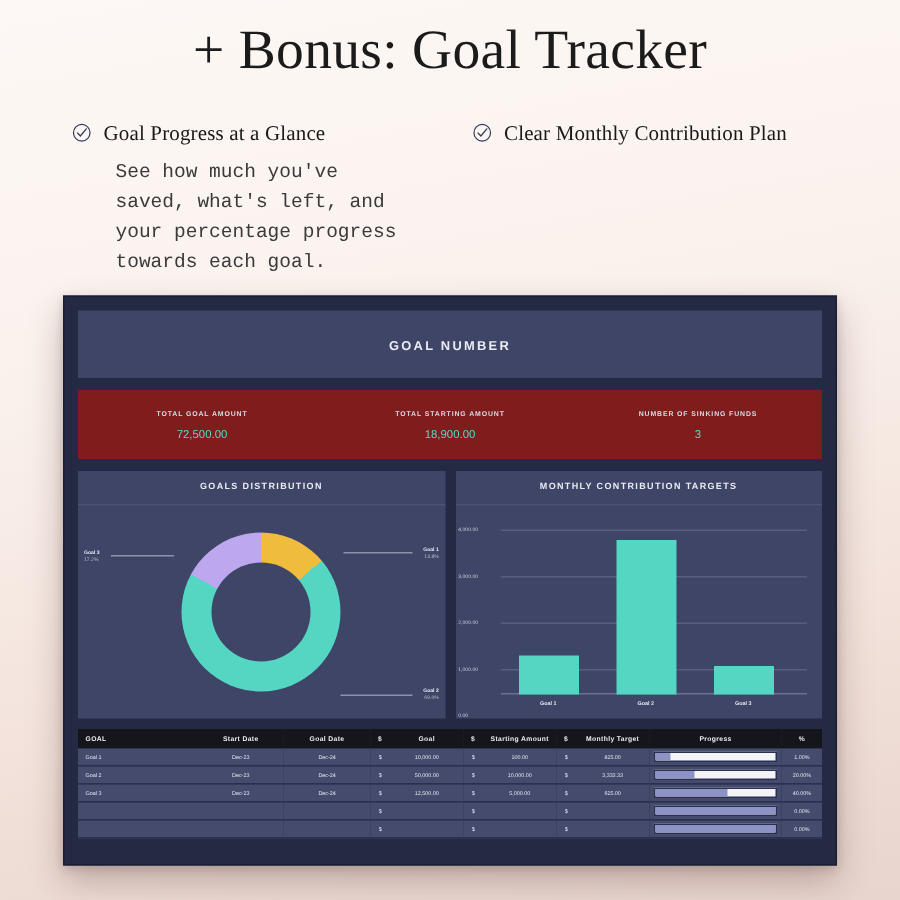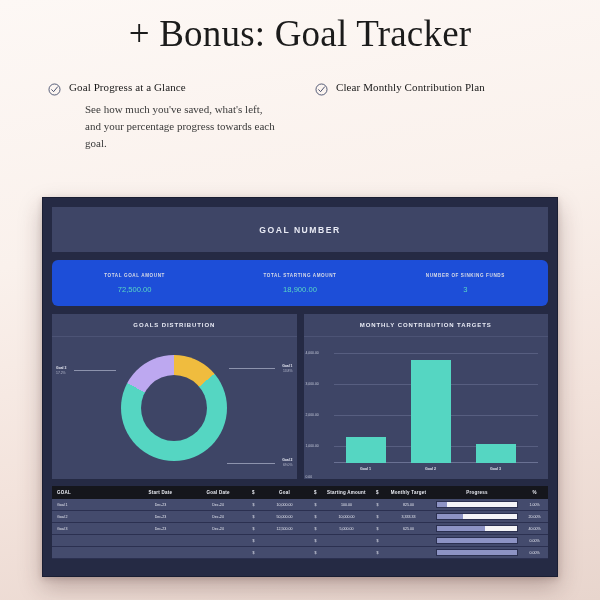--- a/index.html
+++ b/index.html
@@ -25,32 +25,32 @@
     display:flex;
     margin-top:26px;
     padding:0 48px 0 48px;
     gap:30px;
   }
   .feature{ flex:1 1 0; display:flex; gap:8px; align-items:flex-start; }
   .check-icon{ flex:0 0 auto; margin-top:1px; }
   .feature-body{ flex:1 1 auto; }
   .feature-title{
     font-family:"Liberation Serif", serif;
-    font-size:11px;
+    font-size:14px;
     color:#191919;
     line-height:1.25;
     letter-spacing:.1px;
   }
   .feature-desc{
-    font-family:Liberation Serif, serif;
-    font-size:11px;
+    font-family:Liberation Mono, monospace;
+    font-size:13px;
     color:#3a3a3a;
     line-height:1.55;
     margin-top:6px;
-    margin-left:16px;
+    margin-left:8px;
     max-width:190px;
   }
 
   
   .dashboard{
     position:absolute;
     left:42px; top:197px;
     width:516px; height:380px;
     background:#252a44;
     border:1px solid #1a1e33;
@@ -65,25 +65,24 @@
     display:flex; align-items:center; justify-content:center;
     color:#e9ebf5;
     font-size:8.6px;
     letter-spacing:1.5px;
     font-weight:600;
   }
 
   
   .summary{
     margin-top:8px;
-    background:#1d4ed8;
+    background:#7f1d1d;
     height:46px;
     display:flex;
     align-items:center;
-    border-radius:6px;
   }
   .summary-cell{ flex:1 1 0; text-align:center; }
   .summary-label{
     font-size:4.6px; letter-spacing:.6px; color:#d8dbe6; font-weight:700;
   }
   .summary-value{
     font-size:7.6px; color:#59d7c4; margin-top:7px; font-weight:500;
   }
 
   

